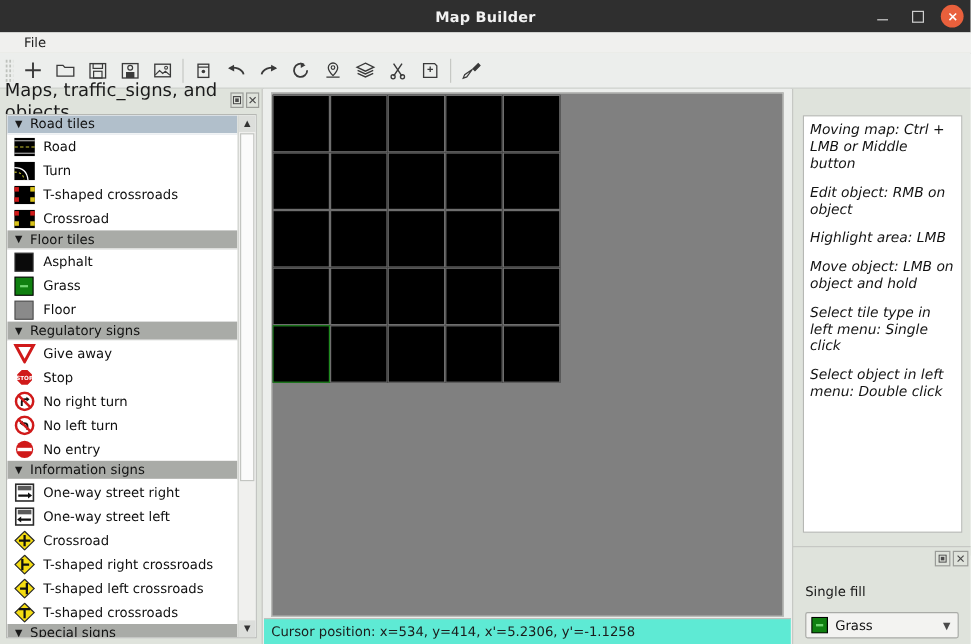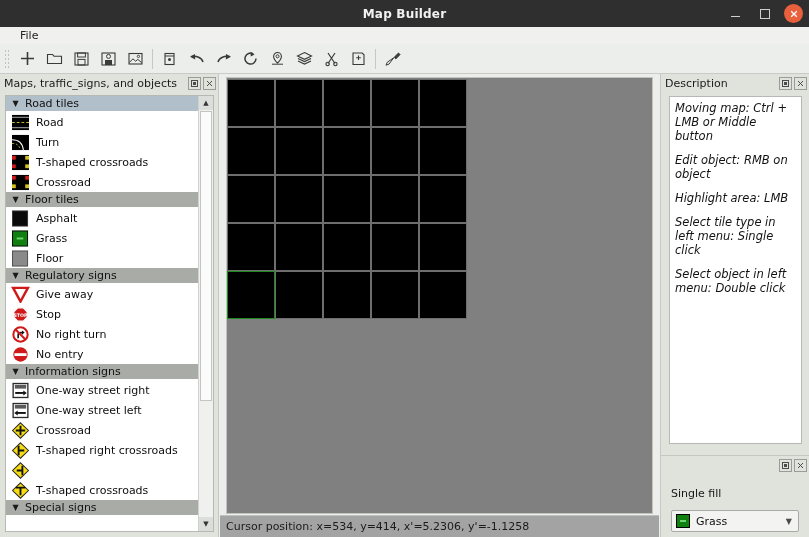--- a/index.html
+++ b/index.html
@@ -127,21 +127,21 @@
   .dock {
     position: absolute;
     background: #dfe3dc;
     box-sizing: border-box;
   }
   .dock-title {
     height: 19px;
     display: flex;
     align-items: center;
     padding-left: 4px;
-    font-size: 11px;
+    font-size: 15px;
     color: #1b1b1b;
   }
   .dock-title .spacer { flex: 1; }
   .dock-btn {
     width: 13px; height: 13px;
     margin-right: 2px;
     border: 1px solid #9a9c98;
     background: #dfe3dc;
     box-sizing: border-box;
     display: flex; align-items: center; justify-content: center;
@@ -270,21 +270,21 @@
     position: absolute;
     left: 0; bottom: 0;
     width: 439px; height: 22px;
     border-top: 1px solid #bfc1bd;
     display: flex;
     align-items: center;
     padding-left: 6px;
     box-sizing: border-box;
     font-size: 11px;
     color: #1b1b1b;
-    background: #a3a3a3;
+    background: #5eead4;
   }
 
   
   #right-desc {
     left: 660px; top: 74px;
     width: 149px;
     height: 383px;
     border-left: 1px solid #c6c8c4;
   }
   .desc-box {
@@ -588,20 +588,29 @@
             <svg viewBox="0 0 20 18" class="ico">
               <circle cx="10" cy="9" r="7.6" fill="#fff" stroke="#d01a1a" stroke-width="2.2"></circle>
               <path d="M7.5 13 V9.5 Q7.5 7 10.5 7 H12.4" stroke="#111" stroke-width="1.7" fill="none"></path>
               <path d="M11.6 4.8 L14.4 7 L11.6 9.2 Z" fill="#111"></path>
               <path d="M4.8 3.8 L15.2 14.2" stroke="#d01a1a" stroke-width="2.2"></path>
             </svg>
             <span class="ilabel">No right turn</span>
           </div>
           <div class="tree-item">
             <svg viewBox="0 0 20 18" class="ico">
+              <circle cx="10" cy="9" r="7.6" fill="#fff" stroke="#d01a1a" stroke-width="2.2"></circle>
+              <path d="M12.5 13 V9.5 Q12.5 7 9.5 7 H7.6" stroke="#111" stroke-width="1.7" fill="none"></path>
+              <path d="M8.4 4.8 L5.6 7 L8.4 9.2 Z" fill="#111"></path>
+              <path d="M4.8 3.8 L15.2 14.2" stroke="#d01a1a" stroke-width="2.2"></path>
+            </svg>
+            <span class="ilabel">No left turn</span>
+          </div>
+          <div class="tree-item">
+            <svg viewBox="0 0 20 18" class="ico">
               <circle cx="10" cy="9" r="7.6" fill="#d01a1a"></circle>
               <rect x="3.6" y="7.6" width="12.8" height="3" fill="#fff"></rect>
             </svg>
             <span class="ilabel">No entry</span>
           </div>
           <div class="tree-group">
             <span class="caret">▼</span>
             <span class="glabel">Information signs</span>
           </div>
           <div class="tree-item">
@@ -634,20 +643,21 @@
               <polygon points="10,0.8 18.4,9 10,17.2 1.6,9" fill="#f5dd12" stroke="#2a2a2a" stroke-width="1.1"></polygon>
               <path d="M8 4 V14 M8 9 H14" stroke="#111" stroke-width="2"></path>
             </svg>
             <span class="ilabel">T-shaped right crossroads</span>
           </div>
           <div class="tree-item">
             <svg viewBox="0 0 20 18" class="ico">
               <polygon points="10,0.8 18.4,9 10,17.2 1.6,9" fill="#f5dd12" stroke="#2a2a2a" stroke-width="1.1"></polygon>
               <path d="M12 4 V14 M6 9 H12" stroke="#111" stroke-width="2"></path>
             </svg>
+            <span class="ilabel">T-shaped left crossroads</span>
           </div>
           <div class="tree-item">
             <svg viewBox="0 0 20 18" class="ico">
               <polygon points="10,0.8 18.4,9 10,17.2 1.6,9" fill="#f5dd12" stroke="#2a2a2a" stroke-width="1.1"></polygon>
               <path d="M5 6 H15 M10 6 V14" stroke="#111" stroke-width="2"></path>
             </svg>
             <span class="ilabel">T-shaped crossroads</span>
           </div>
           <div class="tree-group">
             <span class="caret">▼</span>
@@ -691,39 +701,25 @@
           <div class="cell" style="left: 144px; top: 192px; width: 48px; height: 48px;"></div>
           <div class="cell" style="left: 192px; top: 192px; width: 48px; height: 48px;"></div>
         </div>
     </div>
     <div class="statusbar">
       <span>Cursor position: x=534, y=414, x'=5.2306, y'=-1.1258</span>
     </div>
   </div>
 
   <div class="dock" id="right-desc">
-    <div class="dock-title">
-      <span>Description</span>
-      <span class="spacer"></span>
-      <span class="dock-btn">
-        <svg width="7" height="7" viewBox="0 0 7 7">
-          <rect x="0.5" y="0.5" width="6" height="6" stroke="#4b4b4b" fill="none" stroke-width="1"></rect>
-          <rect x="2" y="2" width="3" height="3" fill="#4b4b4b"></rect>
-        </svg>
-      </span>
-      <span class="dock-btn">
-        <svg width="7" height="7" viewBox="0 0 7 7">
-          <path d="M1 1 L6 6 M6 1 L1 6" stroke="#4b4b4b" stroke-width="1" fill="none"></path>
-        </svg>
-      </span>
-    </div>
     <div class="desc-box" id="desc-box">
         <div class="desc-line">Moving map: Ctrl + LMB or Middle button</div>
         <div class="desc-line">Edit object: RMB on object</div>
         <div class="desc-line">Highlight area: LMB</div>
+        <div class="desc-line">Move object: LMB on object and hold</div>
         <div class="desc-line">Select tile type in left menu: Single click</div>
         <div class="desc-line">Select object in left menu: Double click</div>
       </div>
   </div>
 
   <div class="dock-splitter">······</div>
 
   <div class="dock" id="right-fill">
     <div class="dock-title">
       <span class="spacer"></span>

